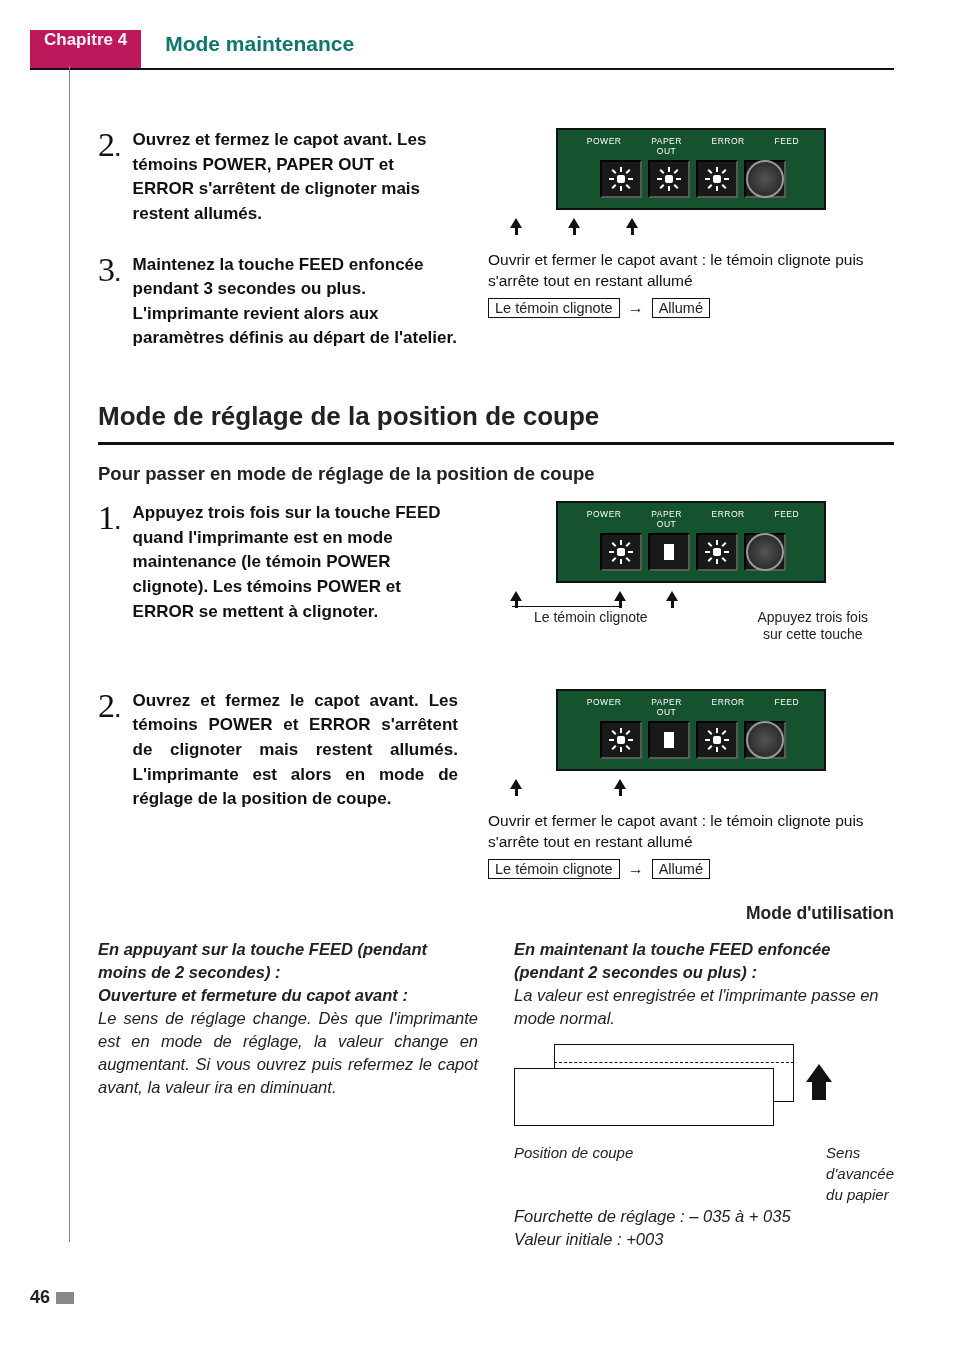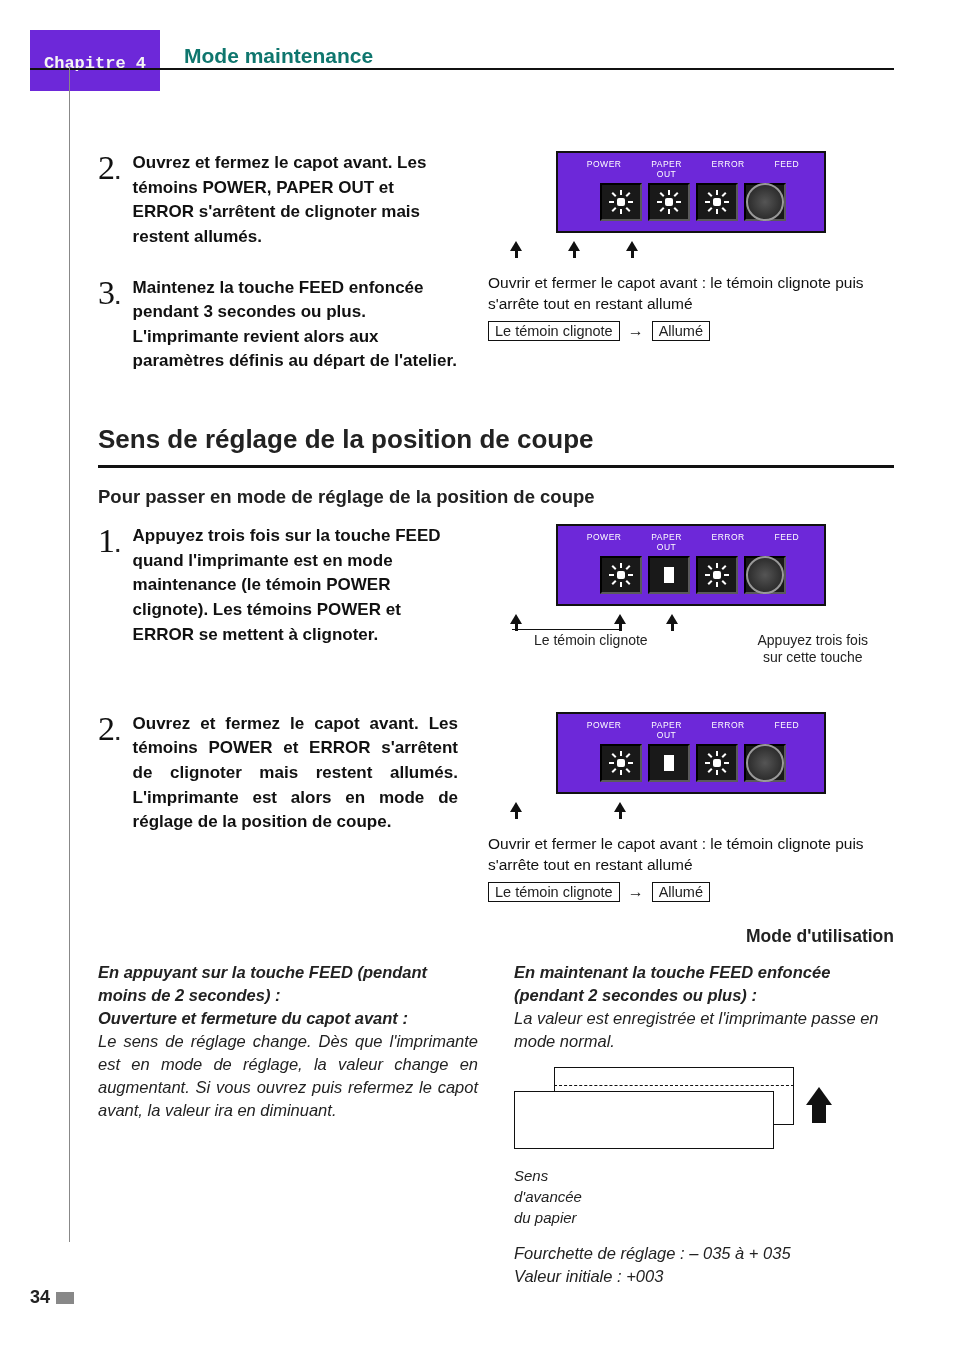--- a/index.html
+++ b/index.html
@@ -1,31 +1,31 @@
 <!DOCTYPE html>
 <html><head>
 <meta charset="utf-8">
 <style>
   * { box-sizing: border-box; margin: 0; padding: 0; }
   body { background: #fff; font-family: "Helvetica Neue", Arial, sans-serif; color: #222; }
   .page { width: 954px; height: 1352px; margin: 0 auto; position: relative; background: #fff; padding: 30px 60px 30px 30px; }
   .header { display: flex; align-items: center; margin-bottom: 60px; }
-  .chapter-tab { background: #6d28d9; color: #f4f4f4; padding: 24px 14px 18px 14px; font-weight: 600; font-size: 17px; font-family: Liberation Mono, monospace; }
+  .chapter-tab { background: #be185d; color: #f4f4f4; padding: 0 14px 18px 14px; font-weight: 600; font-size: 17px; }
   .header-title { margin-left: 24px; font-weight: 700; font-size: 21px; color: #0f766e; margin-top:-10px;text-align:right;}
   .header-rule { position: absolute; left: 30px; right: 60px; top: 68px; height: 1.5px; background: #111; }
   .vrule { position: absolute; left: 69px; top: 66px; width: 1px; bottom: 110px; background: #888; }
   .content { margin-left: 68px; }
   .two-col { display: flex; gap: 30px; margin-bottom: 24px; }
   .col-left { flex: 0 0 360px; }
   .col-right { flex: 1; }
   .step { display: flex; gap: 12px; margin-bottom: 26px; }
   .step-num { font-size: 34px; font-weight: 400; line-height: 1; color: #111; font-family: Georgia, serif;}
   .step-dot { font-size: 20px; font-weight: 600; vertical-align: baseline;}
   .step-text { font-size: 17px; line-height: 1.45; color: #111; font-weight:600; }
-  .panel { background: #6d28d9; border: 2px solid #111; width: 270px; position: relative; padding: 6px 10px 10px 14px; margin: 0 auto 8px auto; }
+  .panel { background: #14532d; border: 2px solid #111; width: 270px; position: relative; padding: 6px 10px 10px 14px; margin: 0 auto 8px auto; }
   .panel-labels { display:flex; justify-content:space-around; font-size:8.5px; letter-spacing:0.5px; color:#fff; font-weight:400; margin-bottom:4px; text-align:center;}
   .panel-row { display:flex; justify-content:center; align-items:center; gap:6px; }
   .led-box { width:42px; height:38px; background:#191919; border-top:2px solid #000; border-left:2px solid #000; border-right:2px solid #5a5a5a; border-bottom:2px solid #5a5a5a; display:flex; align-items:center; justify-content:center; }
   .led-on { position:relative; width:16px; height:16px; }
   .led-on::before { content:""; position:absolute; inset:4px; background:#fff; border-radius:2px; }
   .led-on .ray { position:absolute; background:#fff; }
   .r1{ width:2px;height:5px; left:7px; top:-4px;}
   .r2{ width:2px;height:5px; left:7px; bottom:-4px;}
   .r3{ width:5px;height:2px; top:7px; left:-4px;}
   .r4{ width:5px;height:2px; top:7px; right:-4px;}
@@ -156,21 +156,21 @@
         </div>
         <div class="caption">Ouvrir et fermer le capot avant : le témoin clignote puis s'arrête tout en restant allumé</div>
         <div class="state-row">
           <span class="boxed">Le témoin clignote</span>
           <span class="arrow-right">→</span>
           <span class="boxed">Allumé</span>
         </div>
       </div>
     </div>
 
-    <h2 class="section-title">Sens de réglage de la position de coupe</h2>
+    <h2 class="section-title">Mode de réglage de la position de coupe</h2>
     <div class="section-underline"></div>
     <h3 class="subhead">Pour passer en mode de réglage de la position de coupe</h3>
 
     <div class="two-col">
       <div class="col-left">
         <div class="step">
           <div><span class="step-num">1</span><span class="step-dot">.</span></div>
           <div class="step-text">Appuyez trois fois sur la touche FEED quand l'imprimante est en mode maintenance (le témoin POWER clignote). Les témoins POWER et ERROR se mettent à clignoter.</div>
         </div>
       </div>
@@ -308,26 +308,27 @@
         <div class="cut-diagram">
           <div class="cut-box1"></div>
           <div class="cut-dash"></div>
           <div class="cut-box2"></div>
           <div class="cut-arrow">
             <div class="cut-arrow-shape"></div>
             <div class="cut-arrow-stem"></div>
           </div>
         </div>
         <div class="cut-labels">
+          <span>Position de coupe</span>
           <span style="text-align:left;"><span>Sens</span><br><span>d'avancée</span><br><span>du papier</span></span>
         </div>
-        <div style="margin-top:14px;">Fourchette de réglage : – 035 à + 035</div>
+        <div style="margin-top:0;">Fourchette de réglage : – 035 à + 035</div>
         <div>Valeur initiale : +003</div>
       </div>
     </div>
 
   </div>
 
   <div class="footer-pn">
-    <span>34</span>
+    <span>46</span>
     <span class="footer-bar"></span>
   </div>
 </div>
 
 </body></html>

